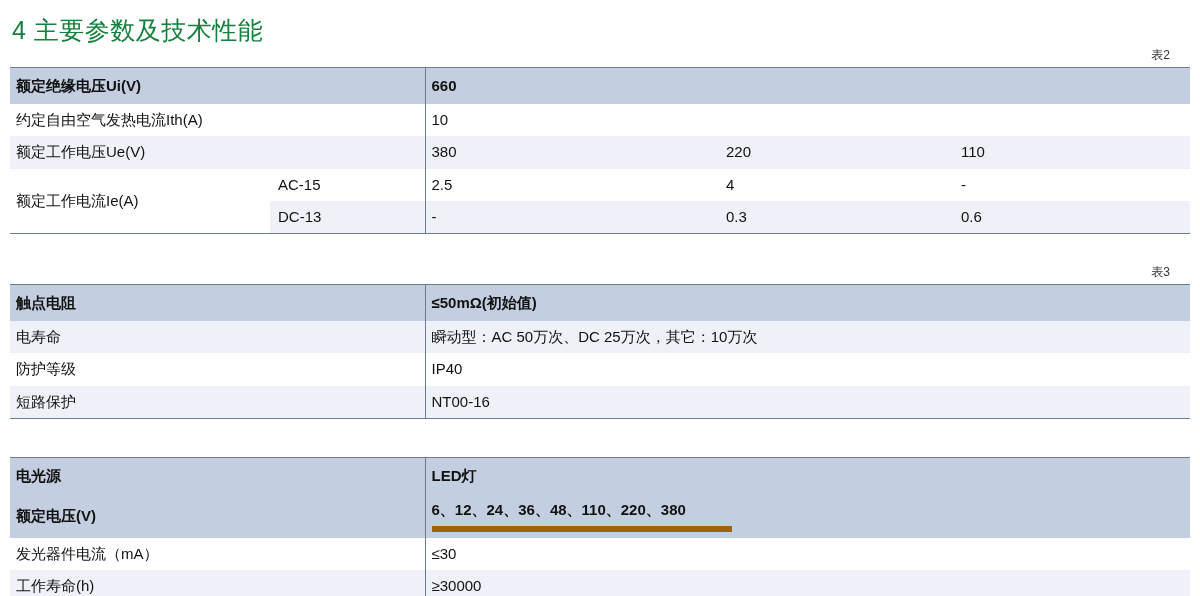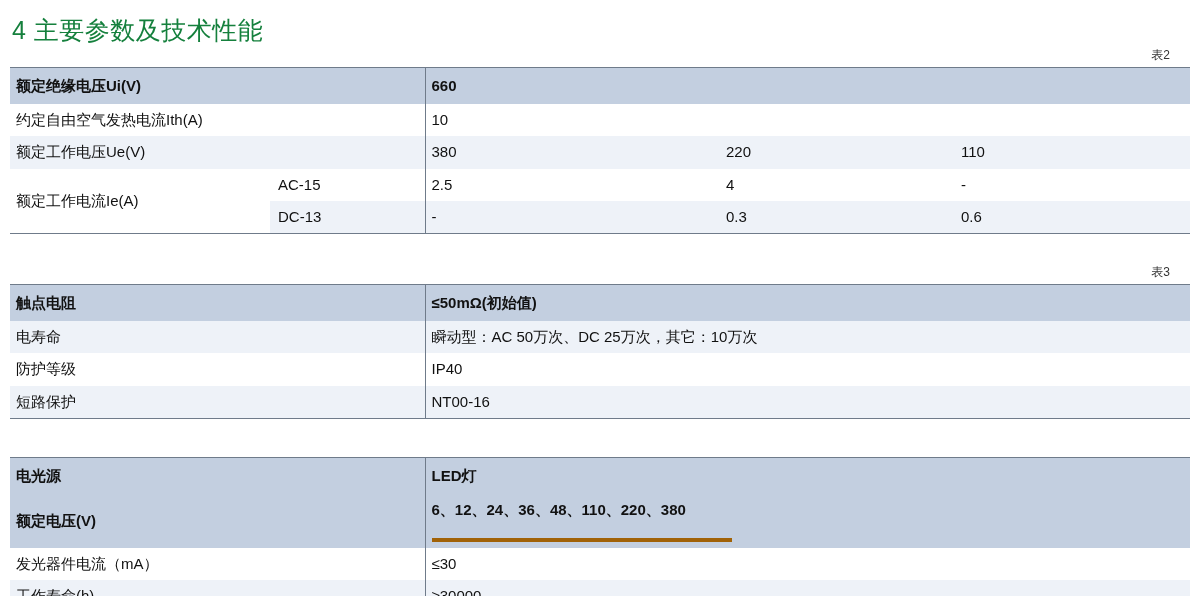--- a/index.html
+++ b/index.html
@@ -60,22 +60,22 @@
   .row-tint td  { background: #eef2f8; margin-left: 6px; }
 
   .cell-label { padding-left: 6px; }
   .cell-sub   { padding-left: 8px; }
   .divider-left { border-right: 1.6px solid #6f7b8a; }
 
   .spacer-sm { height: 30px; }
   .spacer-md { height: 38px; }
   .ul-line {
     display: inline-block;
-    border-bottom: 4px solid #a16207;
-    padding-bottom: 18px;
+    border-bottom: 6px solid #a16207;
+    padding-bottom: 6px;
     min-width: 300px;
   }
   .t3-wrap, .t2-wrap, .t4-wrap { position: relative; }
 </style>
 </head>
 <body>
 
 <div class="page">
 
   <h1 class="doc-title">4 主要参数及技术性能</h1>

